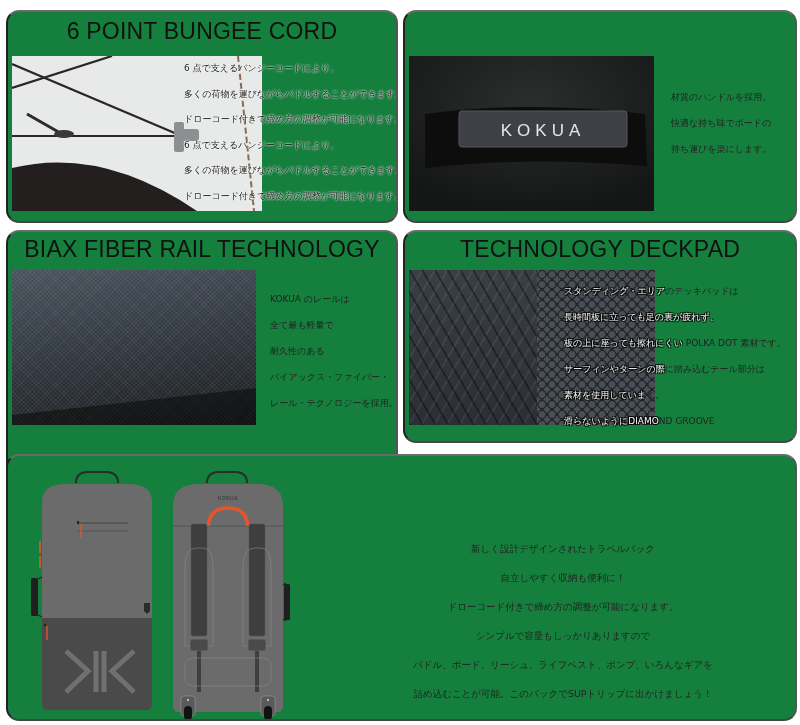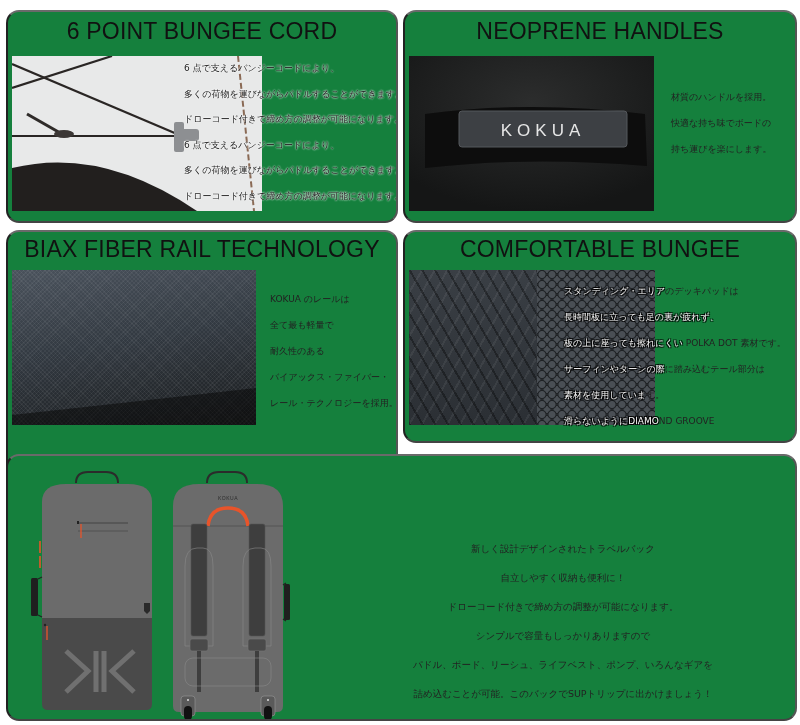--- a/index.html
+++ b/index.html
@@ -106,21 +106,20 @@
     <span>6 点で支えるバンジーコードにより、</span>
     <span>多くの荷物を運びながらパドルすることができます。</span>
     <span>ドローコード付きで締め方の調整が可能になります。</span>
     <span>6 点で支えるバンジーコードにより、</span>
     <span>多くの荷物を運びながらパドルすることができます。</span>
     <span>ドローコード付きで締め方の調整が可能になります。</span>
   </div>
 </div>
 
 <div class="panel" id="p2">
-  <div class="panel-title">NEOPRENE HANDLES</div>
   <div class="photo">
     <svg width="245" height="155" viewBox="0 0 245 155">
       <defs>
         <radialGradient id="hbg" cx="50%" cy="30%" r="70%">
           <stop offset="0" stop-color="#2c2d2d"></stop>
           <stop offset="1" stop-color="#151616"></stop>
         </radialGradient>
       </defs>
       <rect width="245" height="155" fill="url(#hbg)"></rect>
       <path d="M16 58 Q 120 44 236 58 L 238 110 Q 120 100 16 112 Z" fill="#0d0d0d"></path>
@@ -145,21 +144,21 @@
   <div class="caption">
     <span>KOKUA のレールは</span>
     <span>全て最も軽量で</span>
     <span>耐久性のある</span>
     <span>バイアックス・ファイバー・</span>
     <span>レール・テクノロジーを採用。</span>
   </div>
 </div>
 
 <div class="panel" id="p4">
-  <div class="panel-title">COMFORTABLE BUNGEE</div>
+  <div class="panel-title">TECHNOLOGY DECKPAD</div>
   <div class="photo">
     <div class="deck-diamond"></div>
     <div class="deck-dots"></div>
   </div>
   <div class="caption">
     <span><b class="hl" style="font-weight:normal">スタンディング・エリア</b><b class="on-white" style="font-weight:normal">のデッキパッドは</b></span>
     <span><b class="hl" style="font-weight:normal">長時間板に立っても足の裏が疲れず、</b><b class="on-white" style="font-weight:normal"></b></span>
     <span><b class="hl" style="font-weight:normal">板の上に座っても擦れにくい</b><b class="on-white" style="font-weight:normal"> POLKA DOT 素材です。</b></span>
     <span><b class="hl" style="font-weight:normal">サーフィンやターンの際</b><b class="on-white" style="font-weight:normal">に踏み込むテール部分は</b></span>
     <span><b class="hl" style="font-weight:normal">素材を使用していま</b><b class="on-white" style="font-weight:normal">す。</b></span>

